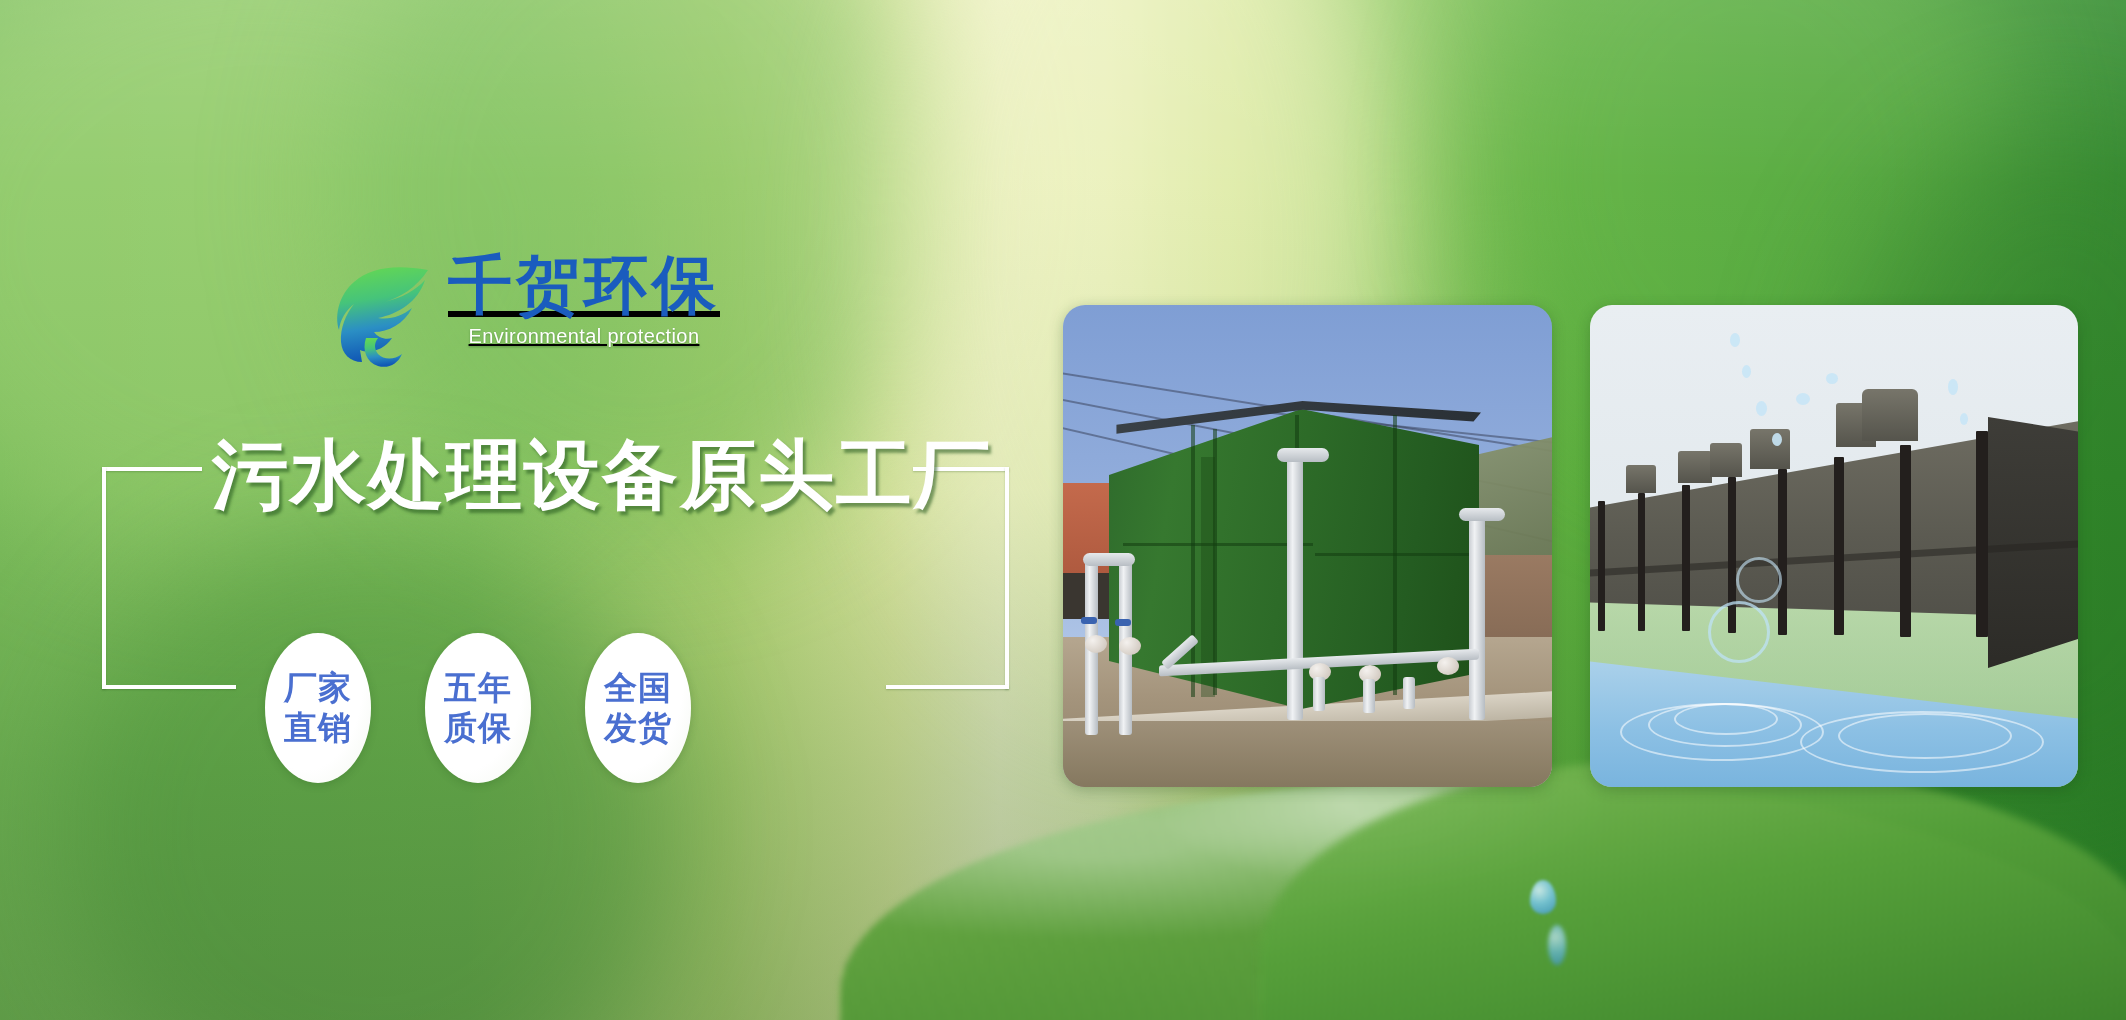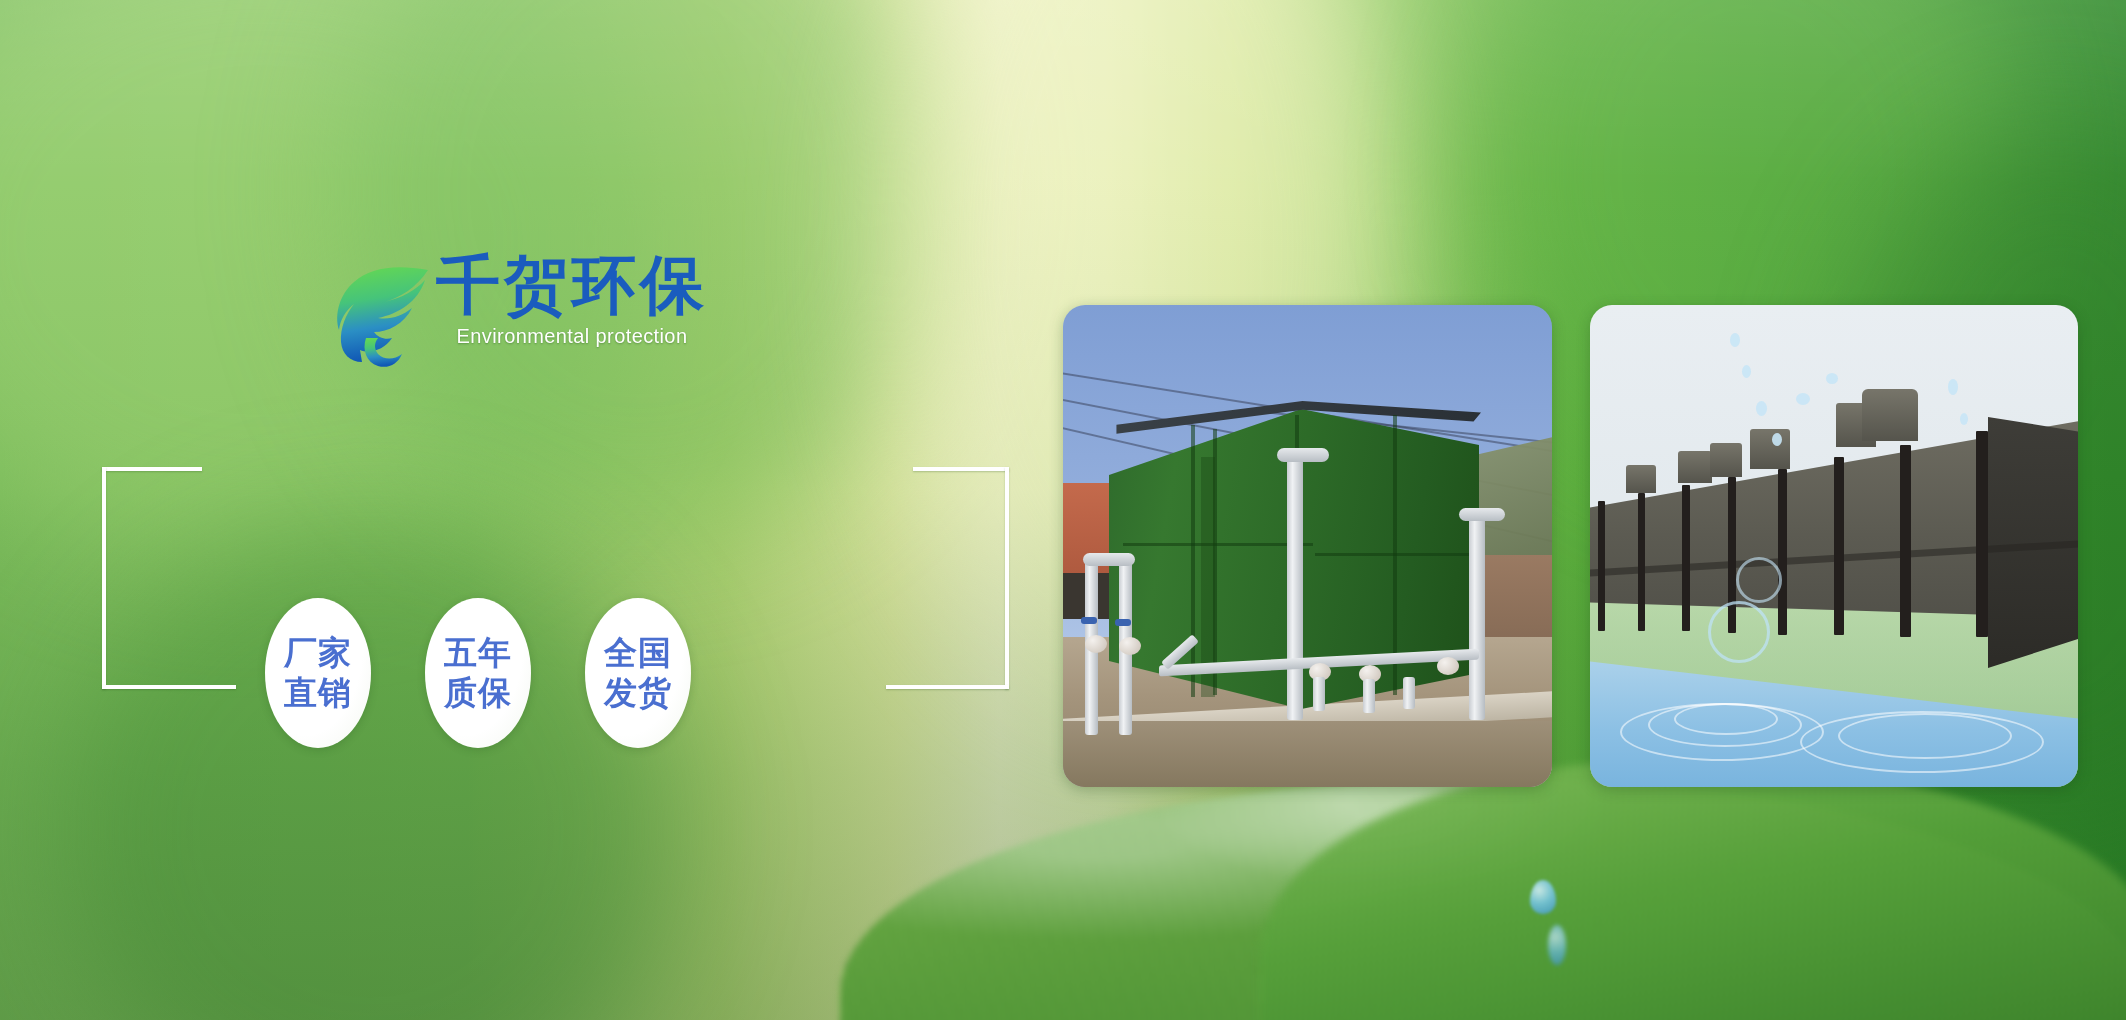--- a/index.html
+++ b/index.html
@@ -74,21 +74,21 @@
   }
   .droplet2{
     position:absolute;left:1548px;top:925px;width:18px;height:40px;
     background:radial-gradient(circle at 40% 30%, #cfeeff 0%, #6cbbe0 50%, #3a8fc0 100%);
     border-radius:50%;filter:blur(2px);opacity:.7;
   }
 
   
   .logo-row{position:absolute;left:332px;top:252px;display:flex;align-items:flex-start;}
   .logo-mark{width:104px;height:116px;margin-top:6px;}
-  .logo-text{margin-left:0;}
+  .logo-text{margin-left:12px;text-decoration:underline;}
   .logo-cn{
     font-size:64px;font-weight:700;letter-spacing:4px;color:#1a5cbe;
     line-height:1.05;
     font-family:"DejaVu Sans","Liberation Sans",sans-serif;
   }
   .logo-en{
     margin-top:6px;text-align:center;color:#ffffff;font-size:20px;
     letter-spacing:.4px;font-weight:400;
     text-shadow:0 1px 2px rgba(40,90,30,.45);
   }
@@ -98,21 +98,21 @@
   .br-line{position:absolute;background:#ffffff;box-shadow:0 1px 2px rgba(30,80,25,.25);}
 
   .headline{
     position:absolute;left:212px;top:425px;
     font-size:76px;font-weight:700;letter-spacing:2px;color:#ffffff;
     font-family:"DejaVu Sans","Liberation Sans",sans-serif;
     white-space:nowrap;
     text-shadow:3px 4px 3px rgba(35,85,30,.55);
   }
 
-  .badges{position:absolute;left:265px;top:598px;display:flex;gap:54px;}
+  .badges{position:absolute;left:265px;top:633px;display:flex;gap:54px;}
   .badge{
     width:106px;height:150px;border-radius:50%;
     background:radial-gradient(ellipse at 38% 30%, #ffffff 0%, #ffffff 62%, #f2f6ef 100%);
     box-shadow:0 2px 8px rgba(25,70,20,.20);
     display:flex;flex-direction:column;align-items:center;justify-content:center;
     color:#4a6fd0;font-size:33px;font-weight:700;line-height:1.22;
     letter-spacing:1px;
     font-family:"DejaVu Sans","Liberation Sans",sans-serif;
   }
   .badge span{display:block;}
@@ -220,20 +220,21 @@
     <div class="br-line" style="left:102px;top:467px;width:100px;height:4px;"></div>
     <div class="br-line" style="left:102px;top:467px;width:4px;height:222px;"></div>
     <div class="br-line" style="left:102px;top:685px;width:134px;height:4px;"></div>
   </div>
   <div class="bracket">
     <div class="br-line" style="left:913px;top:467px;width:96px;height:4px;"></div>
     <div class="br-line" style="left:1005px;top:467px;width:4px;height:222px;"></div>
     <div class="br-line" style="left:886px;top:685px;width:123px;height:4px;"></div>
   </div>
 
+  <div class="headline">污水处理设备原头工厂</div>
 
   <div class="badges">
     <div class="badge">
       <span>厂家</span>
       <span>直销</span>
     </div>
     <div class="badge">
       <span>五年</span>
       <span>质保</span>
     </div>

